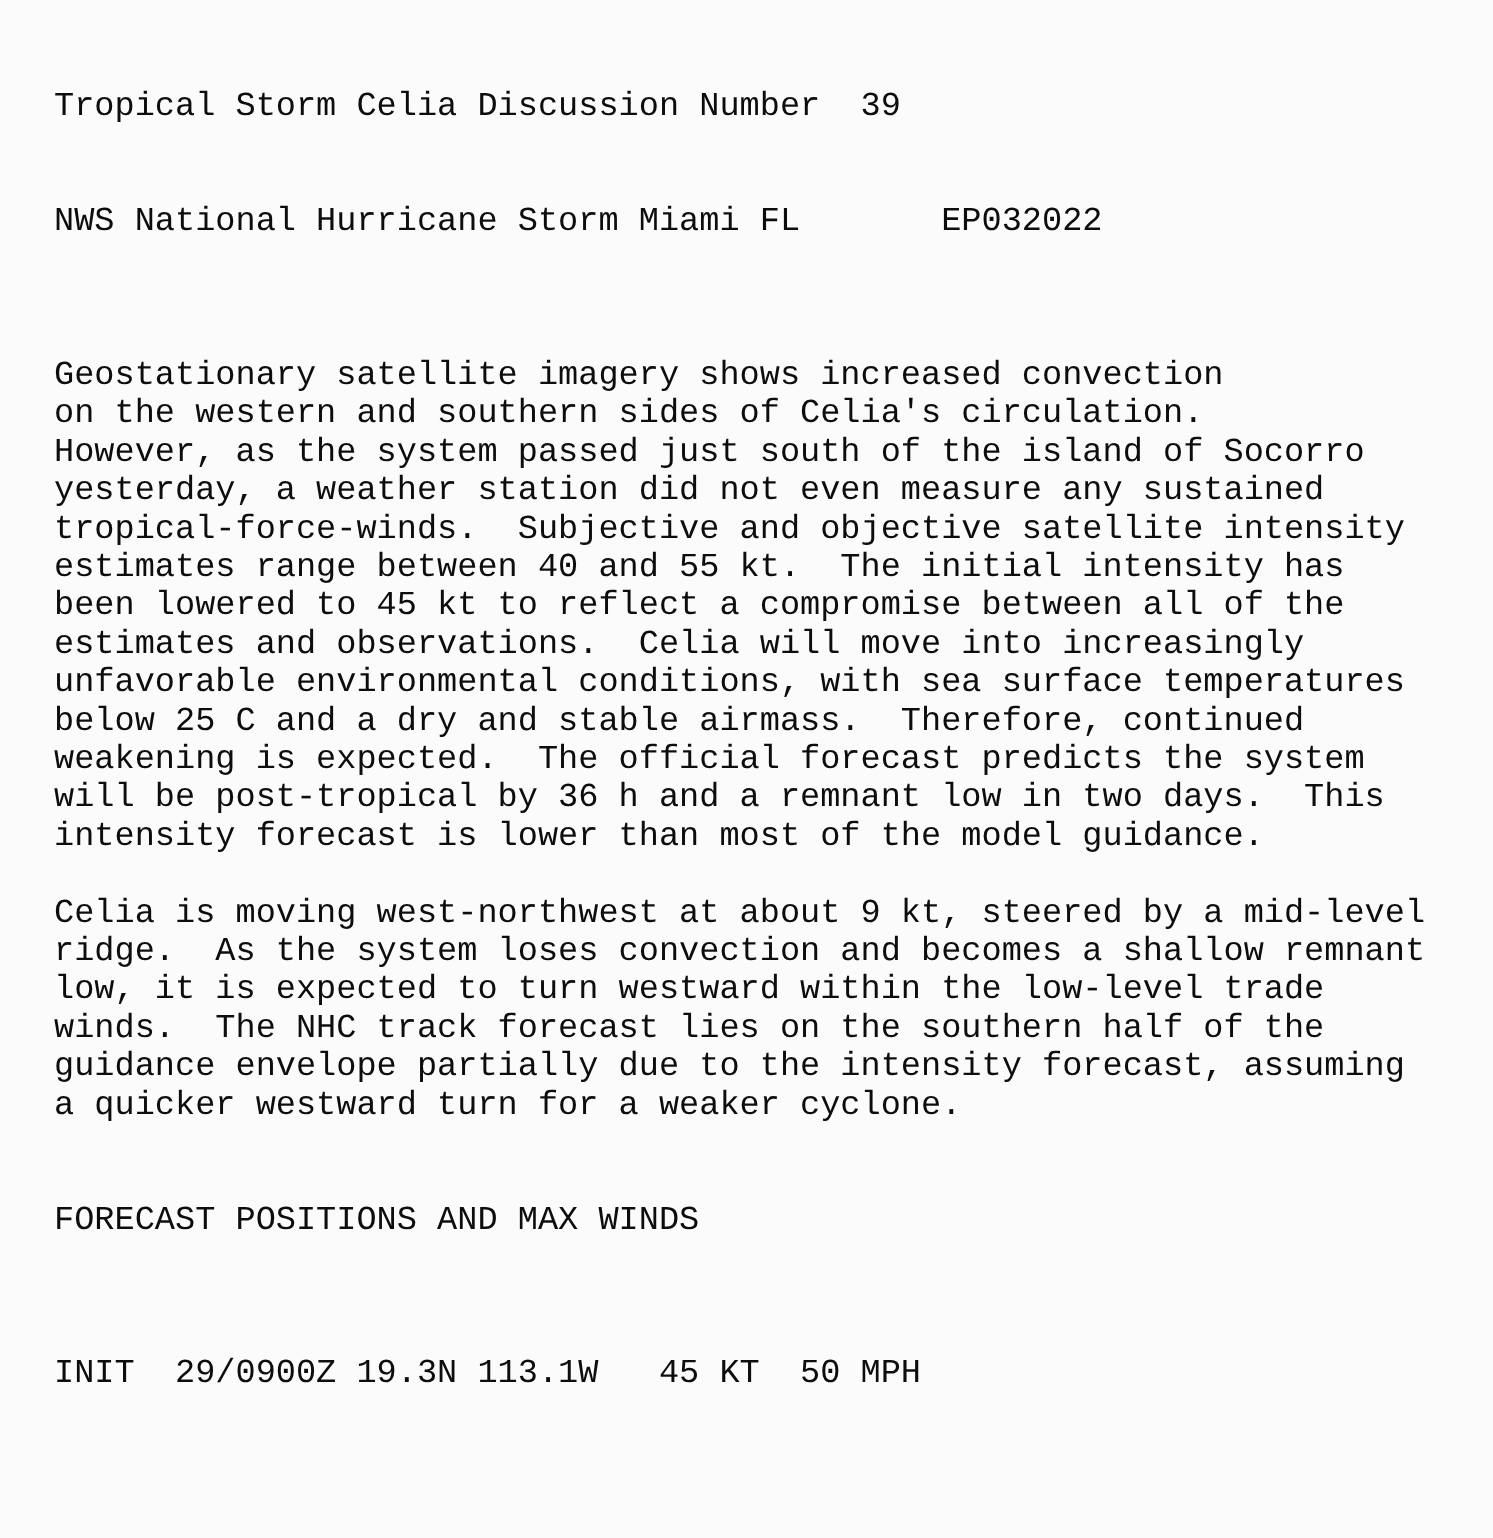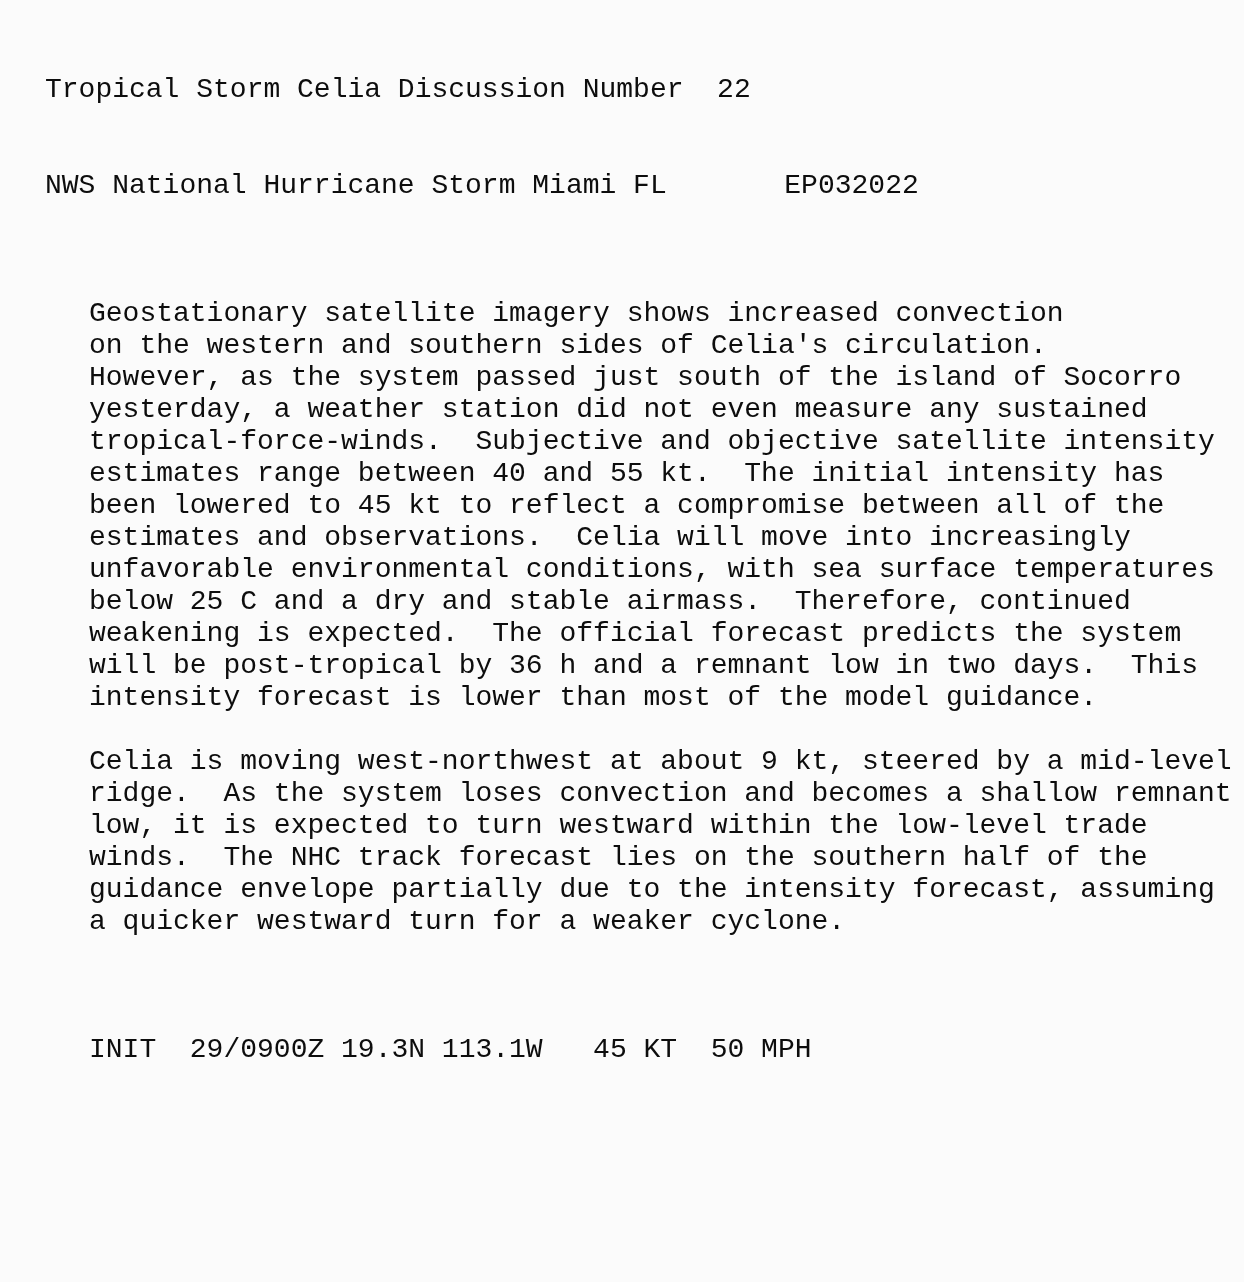--- a/index.html
+++ b/index.html
@@ -16,30 +16,30 @@
     box-sizing: border-box;
     padding: 10px 0 0 45px;
     font-family: "Liberation Mono", "DejaVu Sans Mono", monospace;
     font-size: 28px;
     line-height: 32px;
     font-weight: 400;
     color: #0d0d0d;
   }
   .block { white-space: pre; margin: 0; }
   .line  { white-space: pre; }
-  .gap-1 { margin-top: 32px; margin-left: 44px; }  
+  .gap-1 { margin-top: 32px; }  
   .gap-2 { margin-top: 64px; }  
 </style>
 </head>
 <body>
 
 <main class="doc">
 
   <div class="block">
-    <div class="line">Tropical Storm Celia Discussion Number  22</div>
+    <div class="line">Tropical Storm Celia Discussion Number  39</div>
     <div class="line">NWS National Hurricane Storm Miami FL       EP032022</div>
   </div>
 
   <div class="block gap-1">Geostationary satellite imagery shows increased convection
 on the western and southern sides of Celia's circulation.
 However, as the system passed just south of the island of Socorro
 yesterday, a weather station did not even measure any sustained
 tropical-force-winds.  Subjective and objective satellite intensity
 estimates range between 40 and 55 kt.  The initial intensity has
 been lowered to 45 kt to reflect a compromise between all of the
@@ -50,20 +50,21 @@
 will be post-tropical by 36 h and a remnant low in two days.  This
 intensity forecast is lower than most of the model guidance.</div>
 
   <div class="block gap-1">Celia is moving west-northwest at about 9 kt, steered by a mid-level
 ridge.  As the system loses convection and becomes a shallow remnant
 low, it is expected to turn westward within the low-level trade
 winds.  The NHC track forecast lies on the southern half of the
 guidance envelope partially due to the intensity forecast, assuming
 a quicker westward turn for a weaker cyclone.</div>
 
+  <div class="block gap-2">FORECAST POSITIONS AND MAX WINDS</div>
 
   <div class="block gap-1">
     <div class="line">INIT  29/0900Z 19.3N 113.1W   45 KT  50 MPH</div>
     
     
     
     
     
     
     

